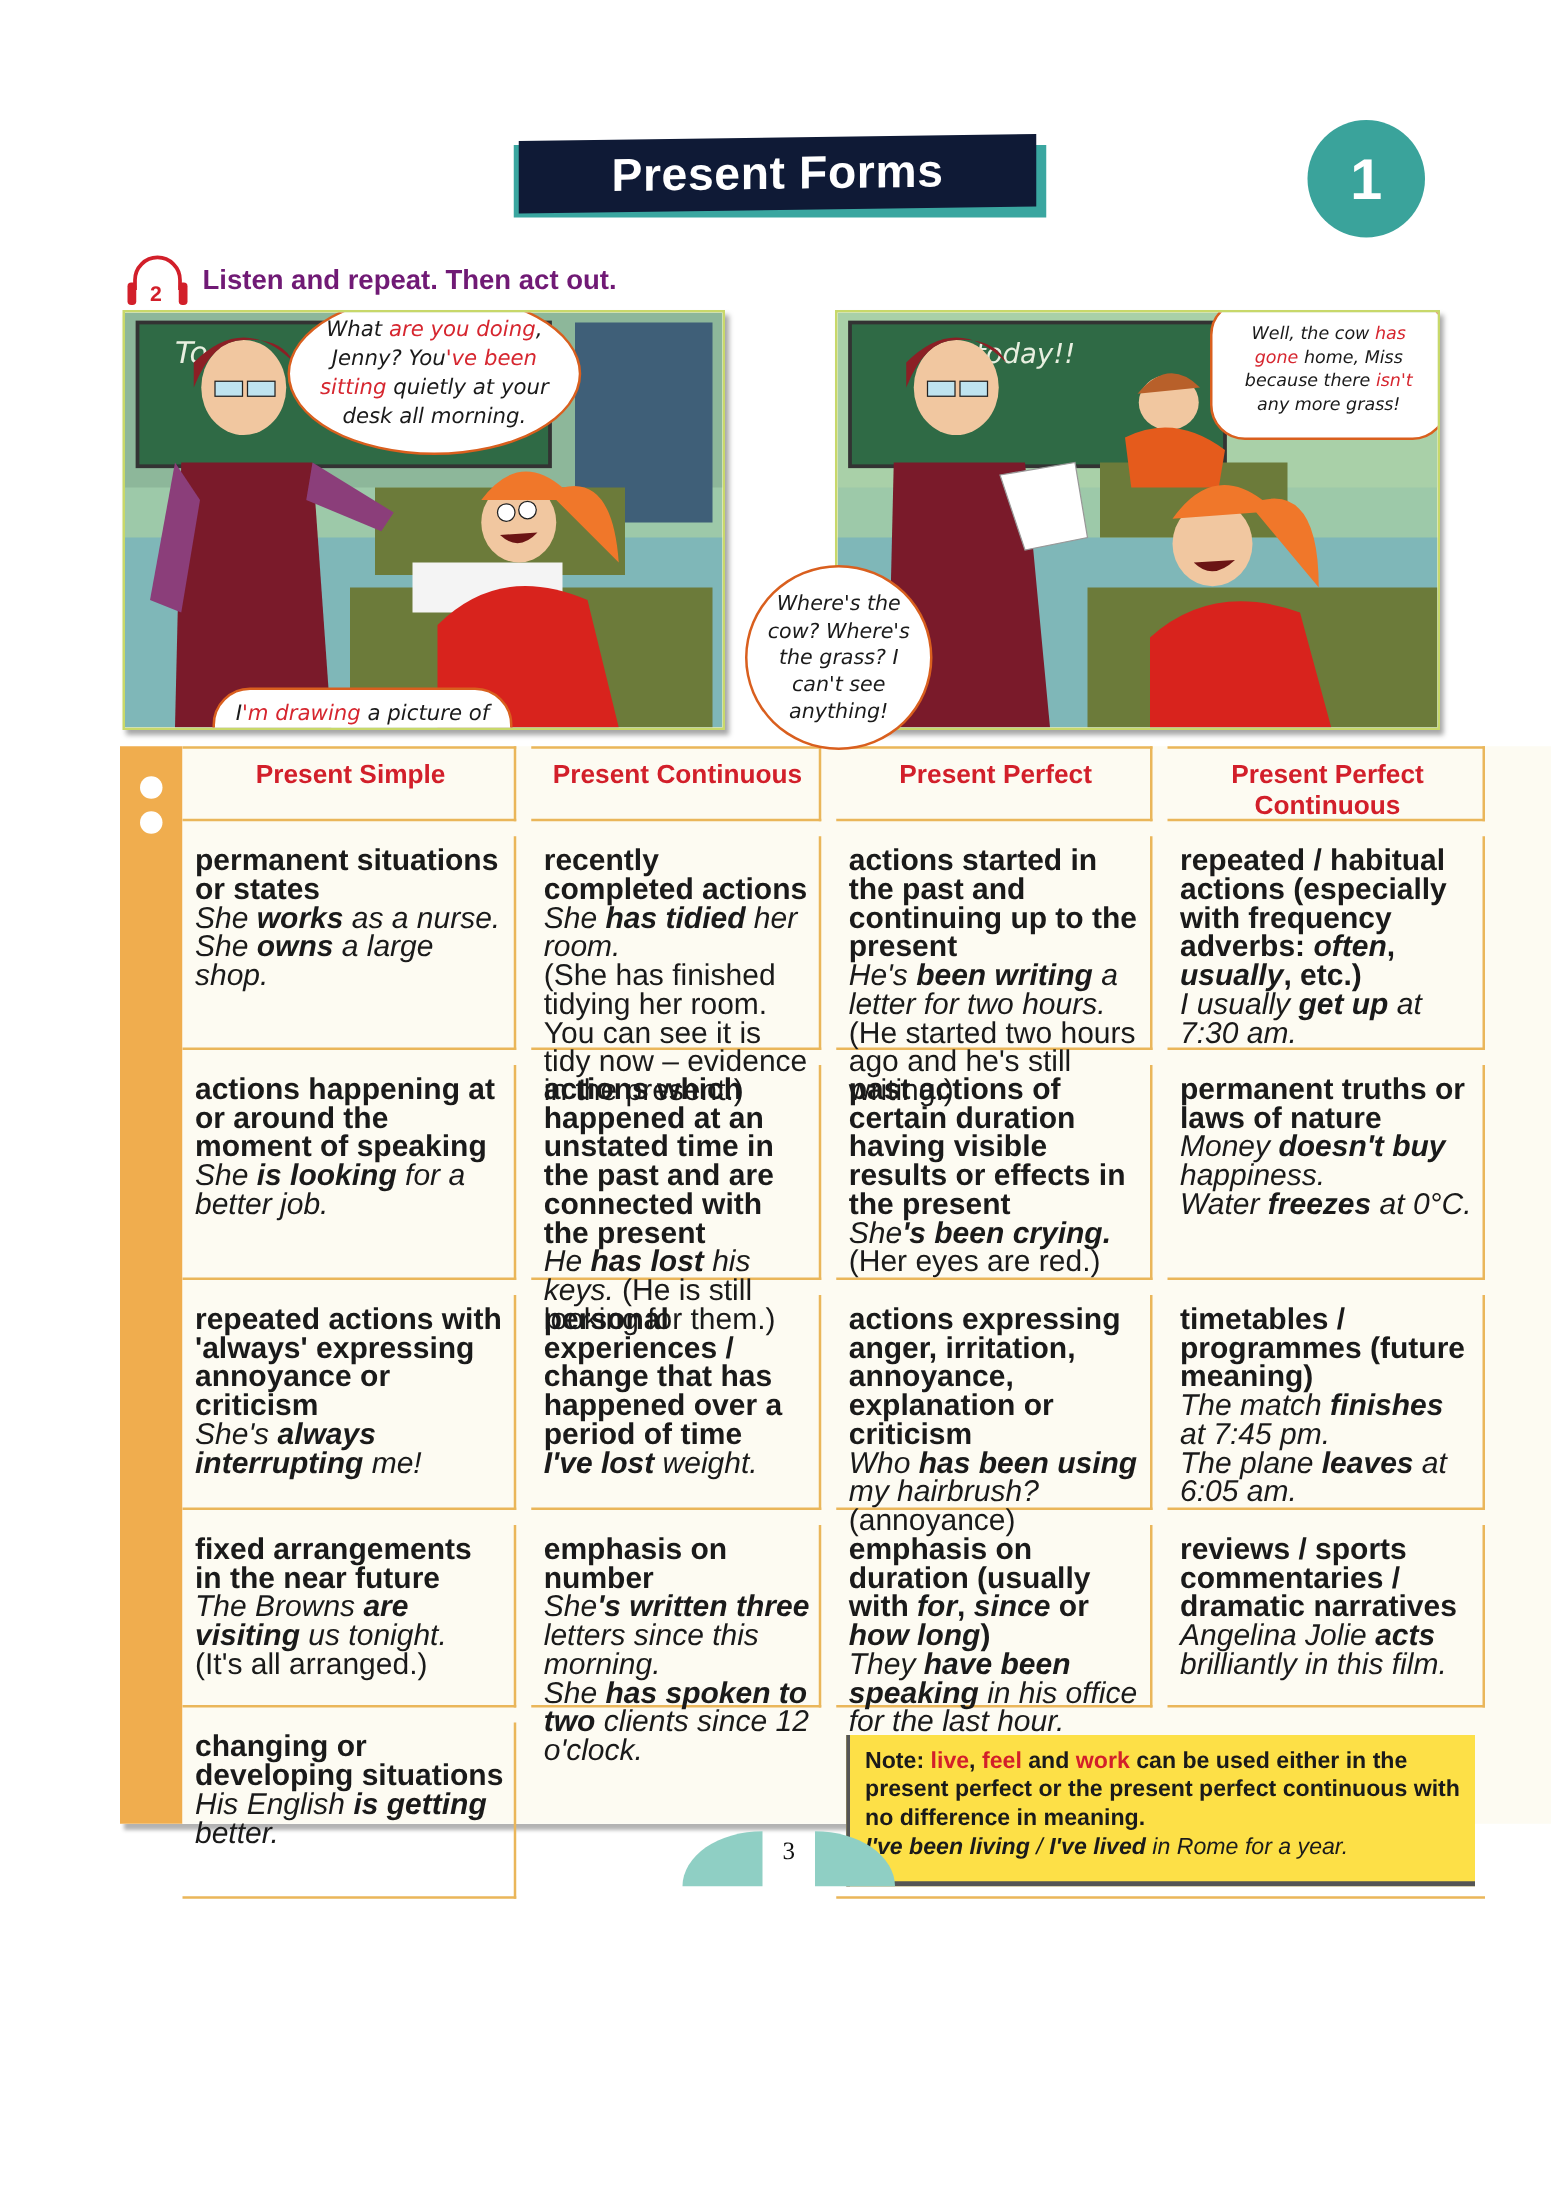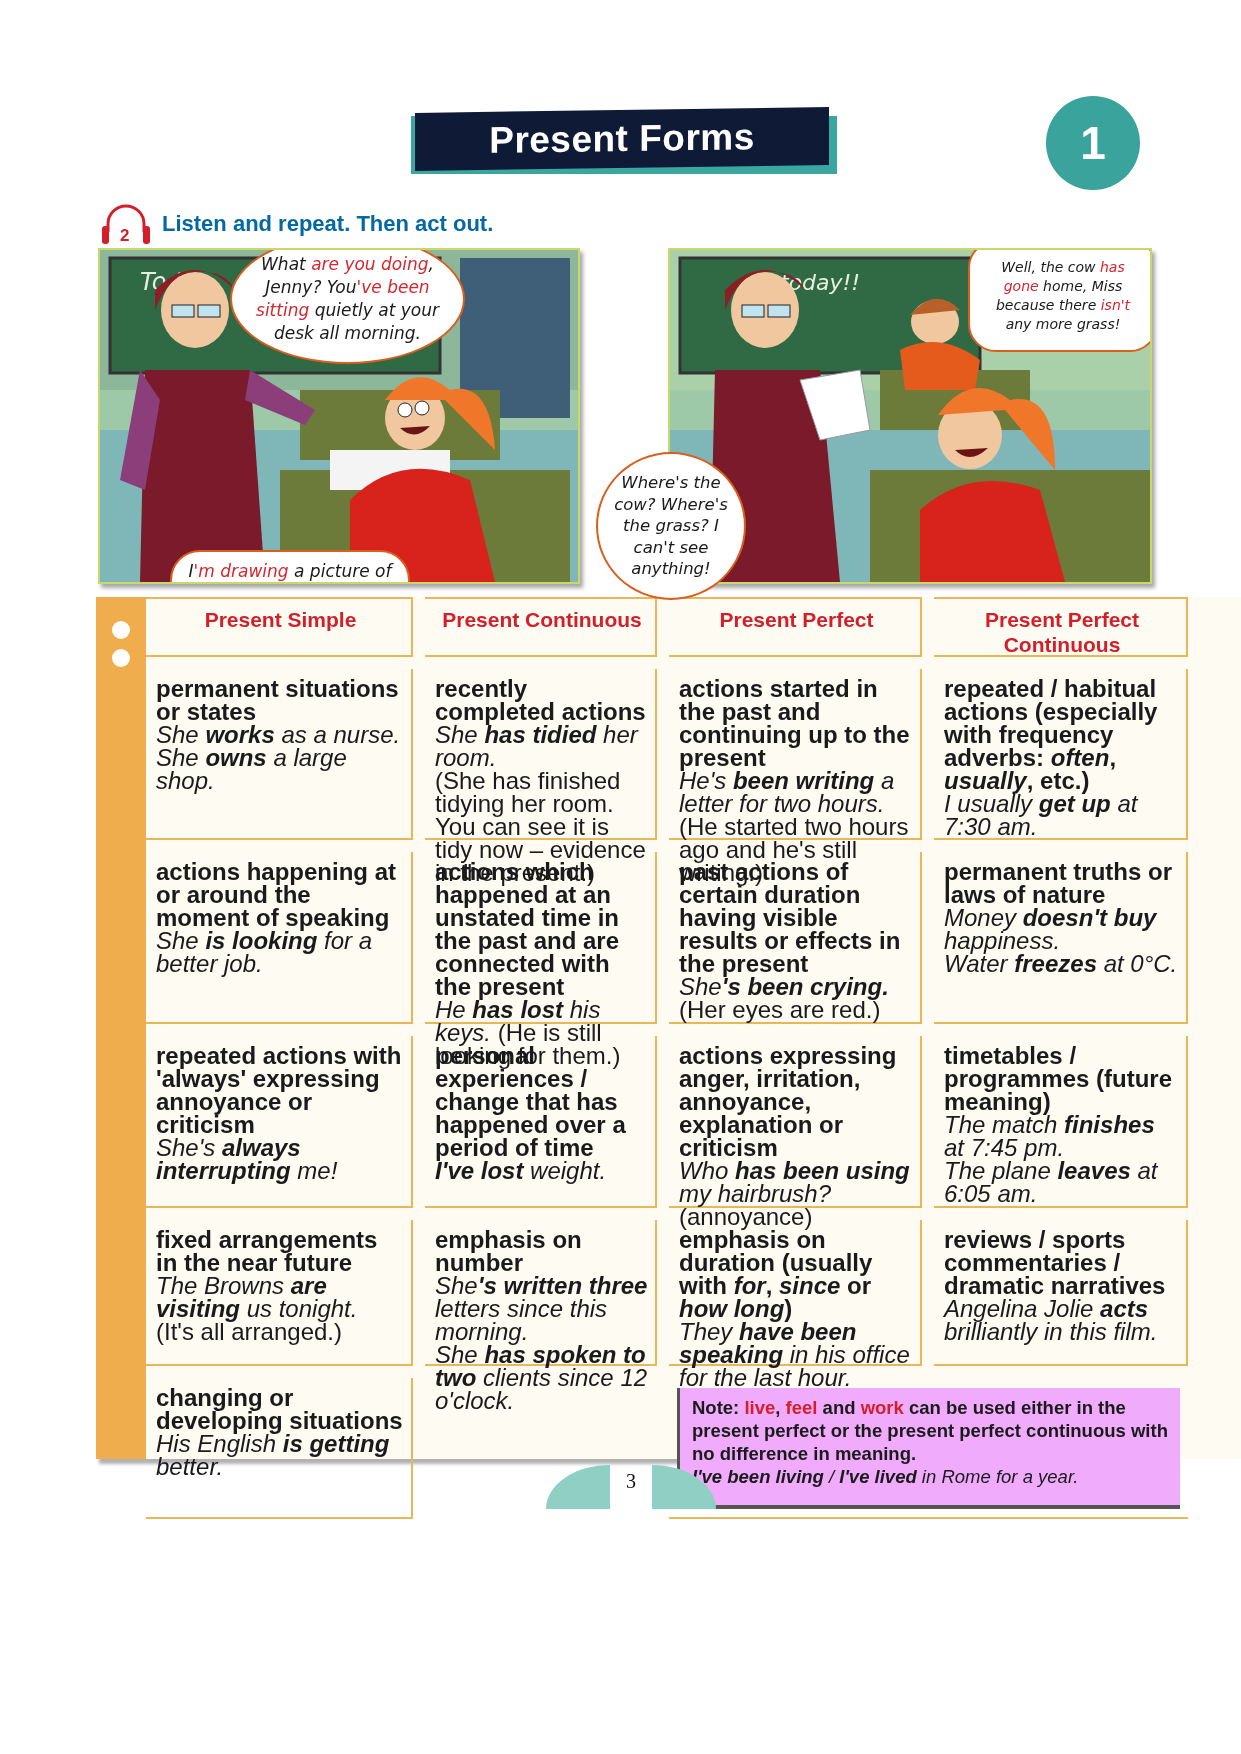--- a/index.html
+++ b/index.html
@@ -18,21 +18,21 @@
     color:#fff; font-weight:bold; font-size:37px; letter-spacing:0.5px;
   }
   .unit-circle {
     left:1046px; top:96px; width:94px; height:94px; border-radius:50%; background:#3aa39b;
     color:#fff; font-weight:bold; font-size:46px; display:flex; align-items:center; justify-content:center;
   }
 
   
   .instr { left:100px; top:204px; height:40px; display:flex; align-items:center; }
   .headphones { width:52px; height:44px; position:relative; margin-right:10px; }
-  .instr-text { font-weight:bold; font-size:22px; color:#0369a1; }
+  .instr-text { font-weight:bold; font-size:22px; color:#701a75; }
 
   
   .panel {
     top:248px; height:332px; border:2px solid #c8d86a; box-shadow:3px 4px 4px rgba(0,0,0,0.35);
     overflow:hidden;
   }
   .panel-left { left:98px; width:478px; }
   .panel-right { left:668px; width:480px; }
   .scene { position:absolute; inset:0; }
   .bubble {
@@ -65,21 +65,21 @@
     color:#d21f2a; font-weight:bold; font-size:21px; text-align:center; line-height:25px;
     display:flex; align-items:flex-start; justify-content:center; padding-top:8px;
   }
   .grid > .cell:nth-child(1), .grid > .cell:nth-child(2), .grid > .cell:nth-child(3), .grid > .cell:nth-child(4) { border-top:2px solid #eab65a; }
   .use { font-weight:bold; display:block; }
   .ex { font-style:italic; display:block; }
   .ex b { font-weight:bold; }
   .plain { font-style:normal;text-align:right; }
   .note-cell { grid-column:3 / span 2; padding:10px 8px 8px 8px; border-bottom:2px solid #eab65a; box-sizing:border-box;}
   .note-box {
-    width:100%; height:100%; border-left:3px solid #555; border-bottom:4px solid #555; background:#f0abfc;
+    width:100%; height:100%; border-left:3px solid #555; border-bottom:4px solid #555; background:#fde047;
     box-sizing:border-box; padding:8px 10px 0 12px; font-size:18.5px; line-height:23px;
   }
   .note-box .nb { font-weight:bold; }
   .note-box .red { color:#d21f2a; font-weight:bold; }
 
   
   .pg-left { left:546px; top:1465px; width:64px; height:44px; background:#8fcfc4; border-top-left-radius:64px 44px; }
   .pg-right { left:652px; top:1465px; width:64px; height:44px; background:#8fcfc4; border-top-right-radius:64px 44px; }
   .pg-num { left:610px; top:1470px; width:42px; text-align:center; font-family:"Liberation Serif", serif; font-size:20px; color:#111; }
 </style>

